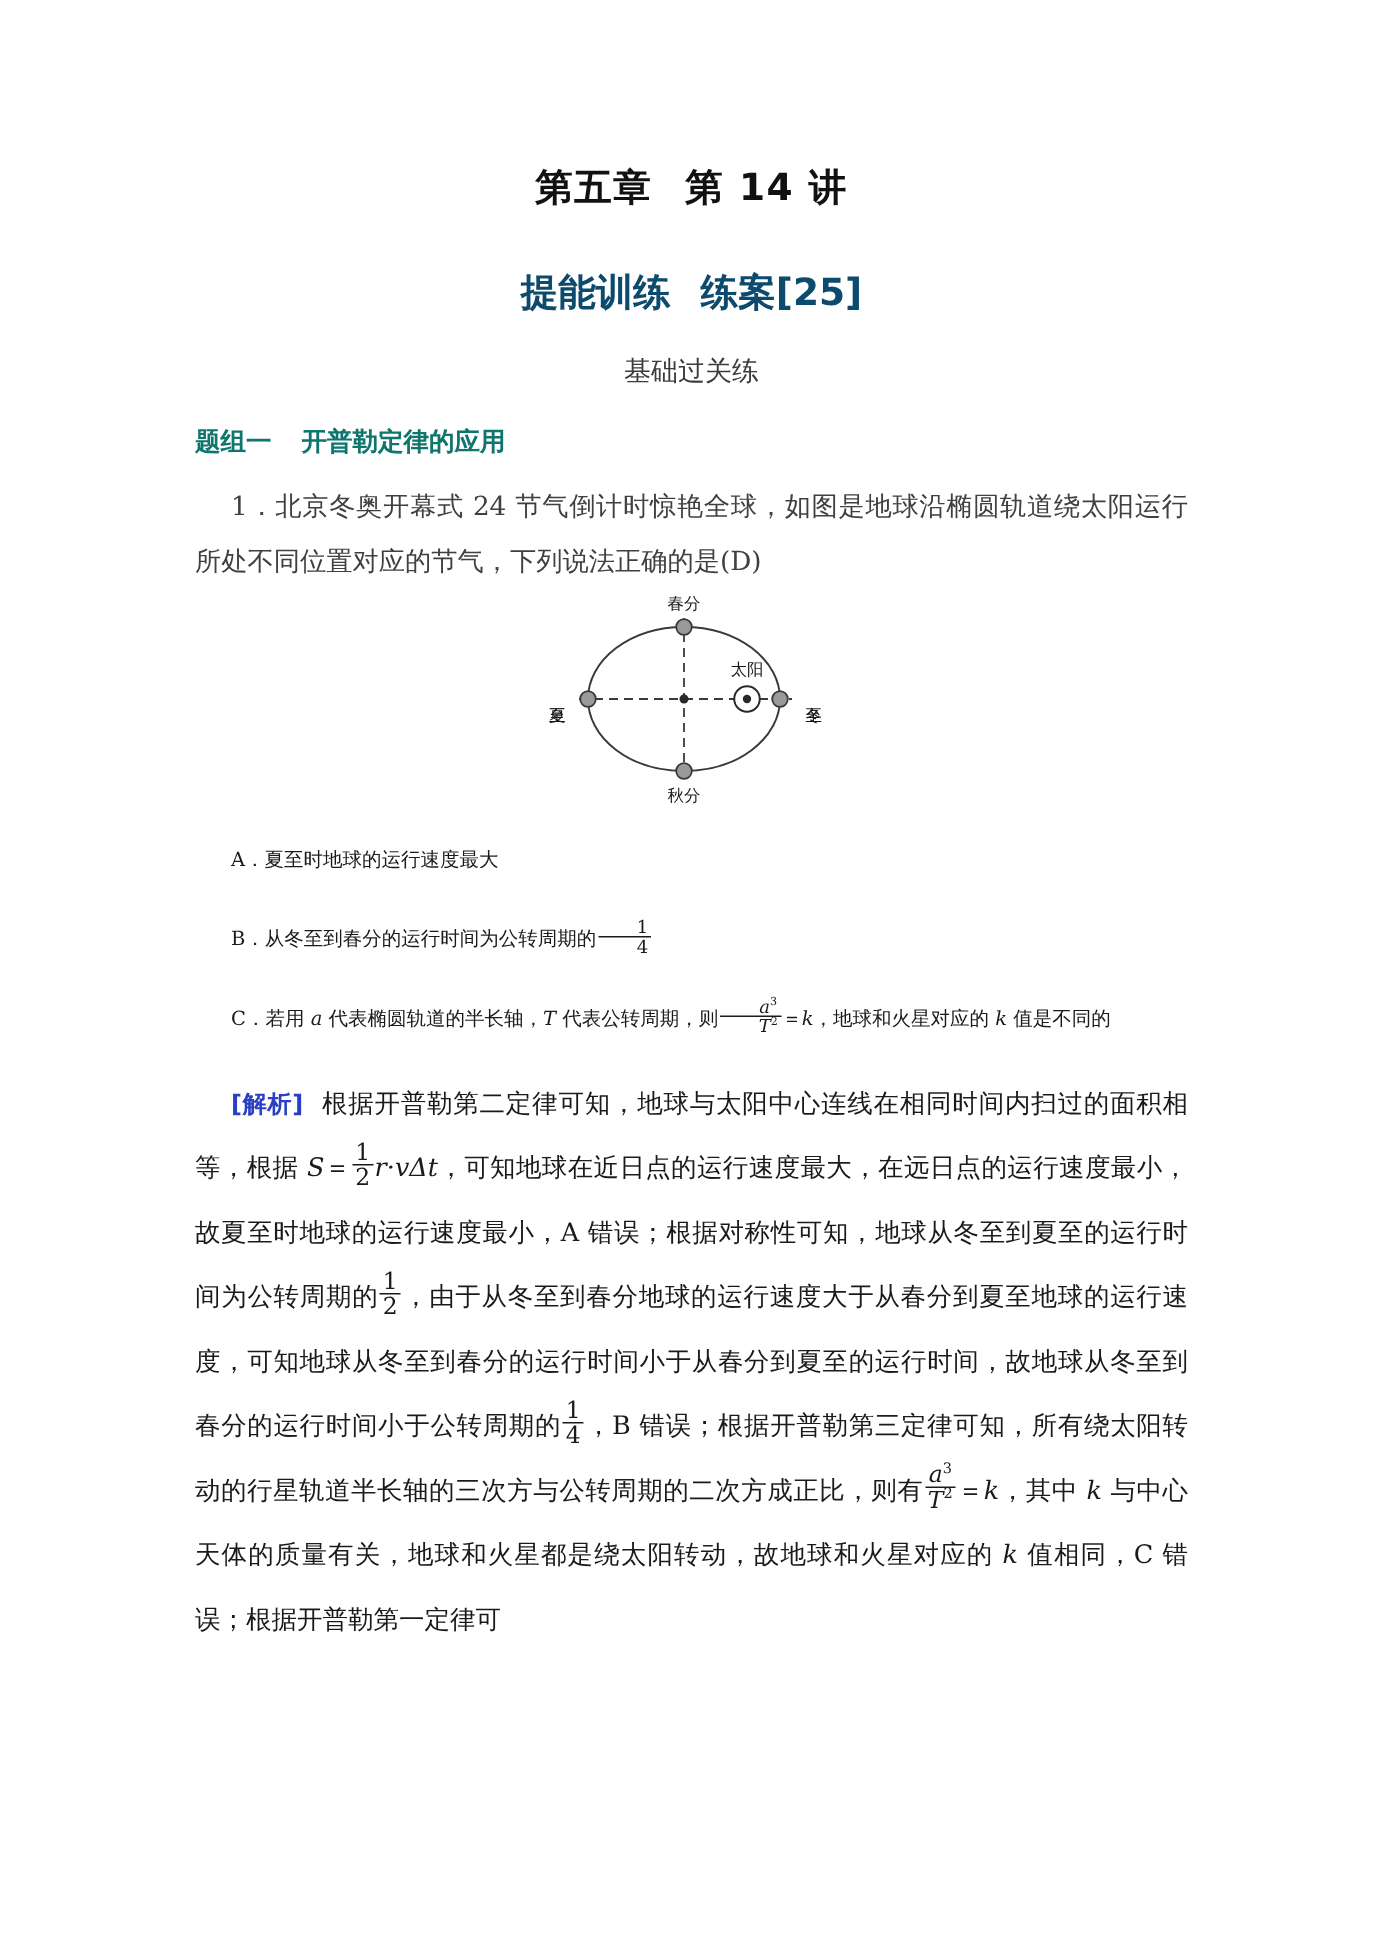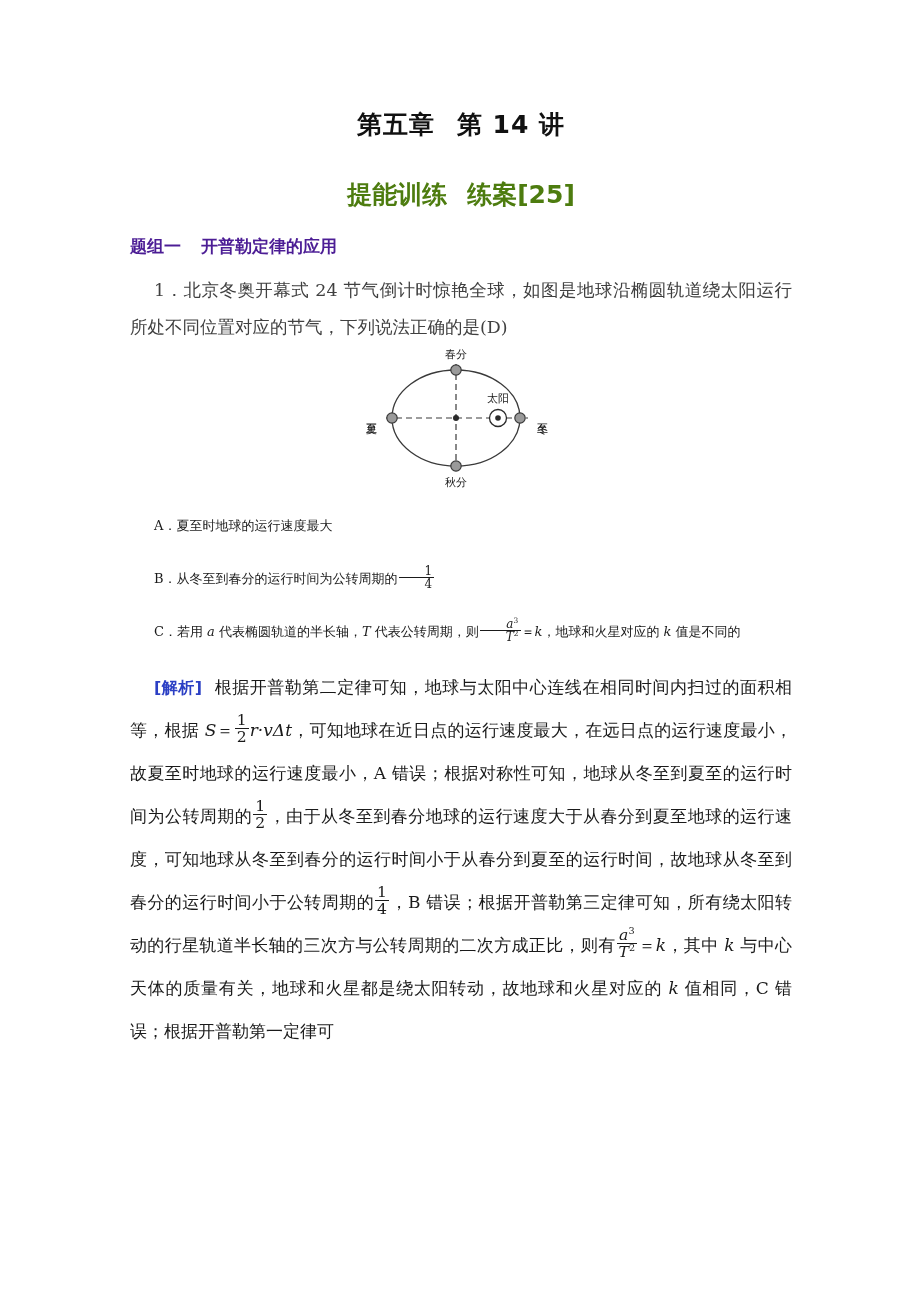--- a/index.html
+++ b/index.html
@@ -32,38 +32,38 @@
     color: #111;
     margin-top: 108px;
     font-family: "DejaVu Sans", "Liberation Sans", sans-serif;
   }
   .chapter-title .gap { display:inline-block; width: 22px; }
 
   .practice-title {
     text-align: center;
     font-size: 25px;
     font-weight: bold;
-    color: #4d7c0f;
+    color: #0c4a6e;
     margin-top: 37px;
     font-family: "DejaVu Sans", "Liberation Sans", sans-serif;
   }
   .practice-title .gap { display:inline-block; width: 20px; }
 
   .section-title {
     text-align: center;
     font-size: 18px;
     color: #3b3b3b;
     margin-top: 24px;
     font-family: "DejaVu Serif", "Liberation Serif", serif;
   }
 
   .group-title {
     font-size: 17px;
     font-weight: bold;
-    color: #4c1d95;
+    color: #0f766e;
     margin-top: 24px;
     font-family: "DejaVu Sans", "Liberation Sans", sans-serif;
   }
   .group-title .gap { display:inline-block; width: 20px; }
 
   
   .para {
     font-size: 17.5px;
     line-height: 37px;
     text-align: justify;
@@ -138,20 +138,21 @@
 <div class="page">
 
   <div class="chapter-title">
     <span>第五章</span><span class="gap"></span><span>第 14 讲</span>
   </div>
 
   <div class="practice-title">
     <span>提能训练</span><span class="gap"></span><span>练案[25]</span>
   </div>
 
+  <div class="section-title">基础过关练</div>
 
   <div class="group-title">
     <span>题组一</span><span class="gap"></span><span>开普勒定律的应用</span>
   </div>
 
   <div class="para indent"><span>1．</span><span>北京冬奥开幕式 24 节气倒计时惊艳全球，如图是地球沿椭圆轨道绕太阳运行所处不同位置对应的节气，下列说法正确的是(</span><span>D</span><span>)</span></div>
 
   <div class="figure-wrap">
     <svg width="230" height="145" viewBox="0 0 230 145">
 

